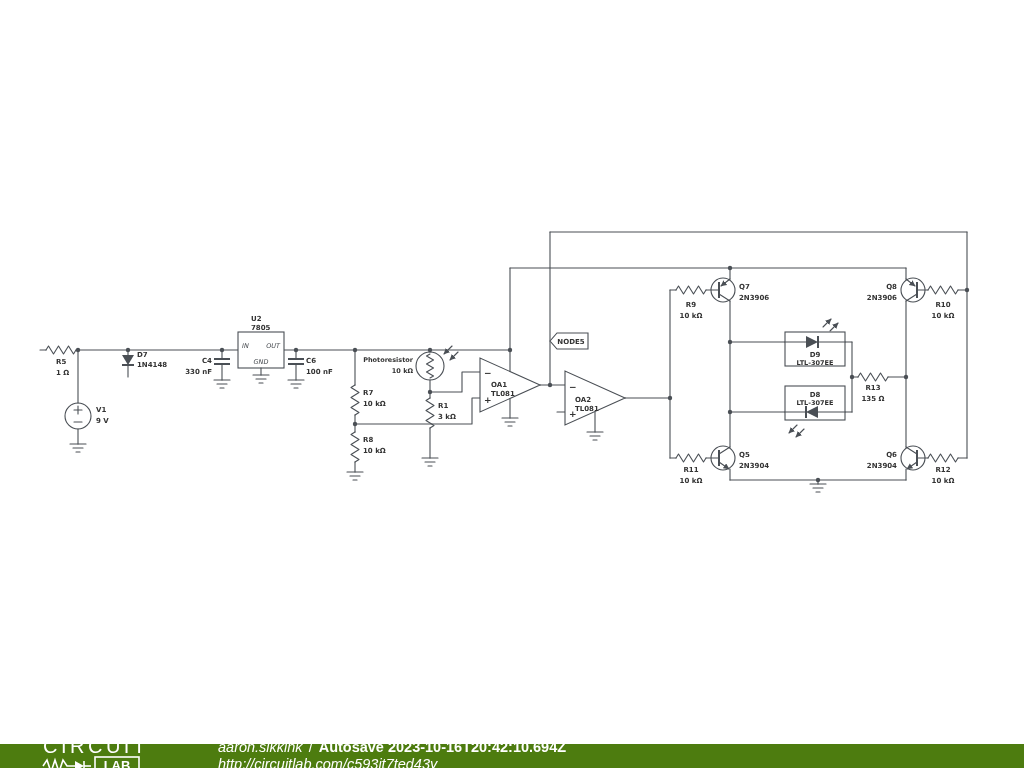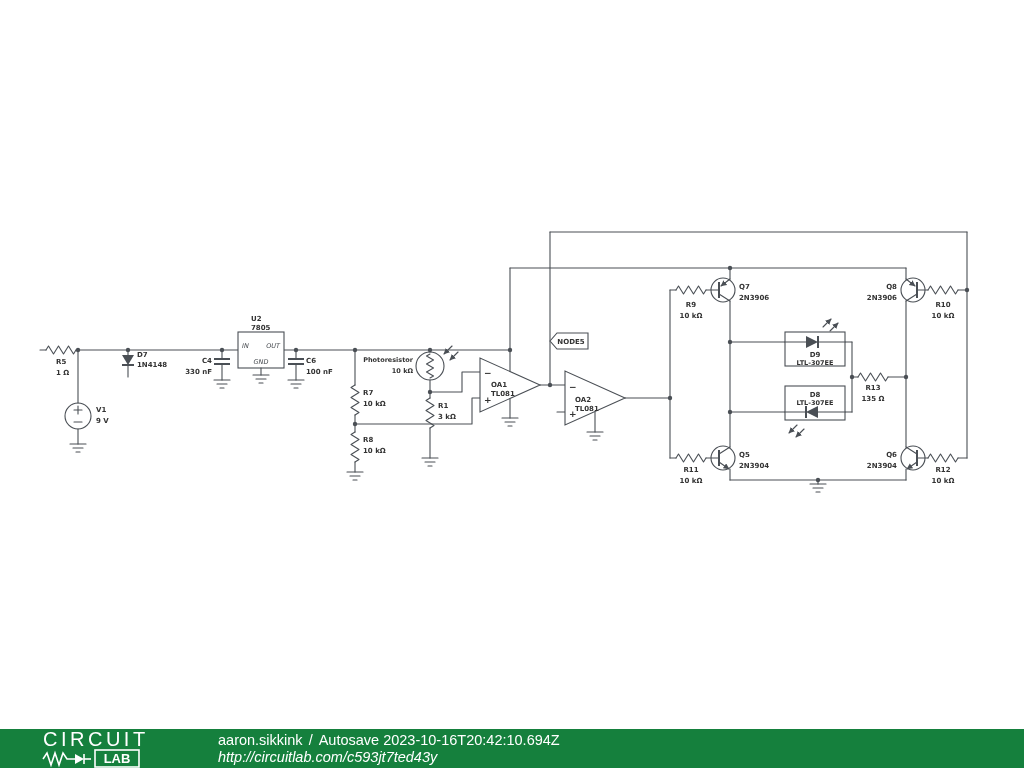--- a/index.html
+++ b/index.html
@@ -9,31 +9,31 @@
   .w{stroke:#4a4f55;stroke-width:1.1;fill:none;stroke-linecap:round;stroke-linejoin:round;}
   .bar{stroke:#4a4f55;stroke-width:2;fill:none;}
   .box{stroke:#4a4f55;stroke-width:1.1;fill:#ffffff;}
   .solid{fill:#4a4f55;stroke:none;}
   .dot{fill:#4a4f55;stroke:none;}
   text.lbl{font:bold 7px "DejaVu Sans",sans-serif;fill:#333333;}
   text.lbl.sm{font-size:6.5px;}
   text.pin{font:italic 6.5px "DejaVu Sans",sans-serif;fill:#44484d;}
   text.sign{font:bold 9px "DejaVu Sans",sans-serif;fill:#333333;}
   
-  #footer{position:absolute;left:0;bottom:0;width:1024px;height:39px;background:#15803d;
+  #footer{position:absolute;left:0;bottom:0;width:1024px;height:24px;background:#4d7c0f;
           display:flex;align-items:center;}
   #footer .logo{width:150px;height:40px;margin-left:42px;flex:0 0 auto;}
   .logo text{fill:#ffffff;}
   .logo .lw{stroke:#ffffff;stroke-width:1.6;fill:none;}
   .logo-circuit{font-family:"Liberation Sans",sans-serif;font-size:20px;letter-spacing:3.5px;}
   .logo-lab{font-family:"Liberation Sans",sans-serif;font-size:13px;font-weight:bold;}
   .ftext{color:#ffffff;margin-left:26px;font-size:14.5px;line-height:17px;}
-  .ftext .author{}
+  .ftext .author{font-style:italic;}
   .ftext .sep{margin:0 6px;}
-  .ftext .title{font-weight:normal;}
+  .ftext .title{font-weight:bold;}
   .ftext .url{font-weight:normal;font-style:italic;}
 </style>
 </head>
 <body>
 
 <div id="page">
 
 <svg id="schematic" width="1024" height="728" viewBox="0 0 1024 728">
   <defs>
     <marker id="arr" markerWidth="7" markerHeight="7" refX="5.5" refY="3" orient="auto" markerUnits="userSpaceOnUse">

